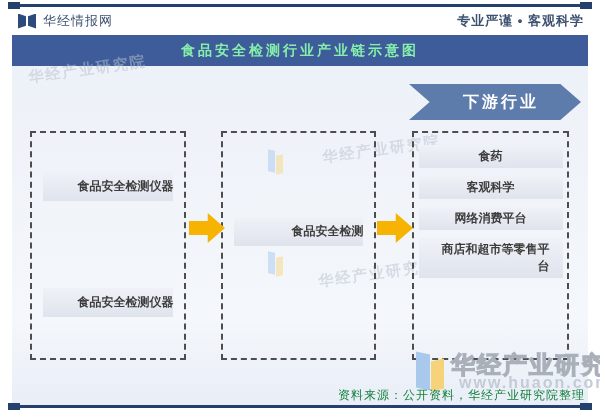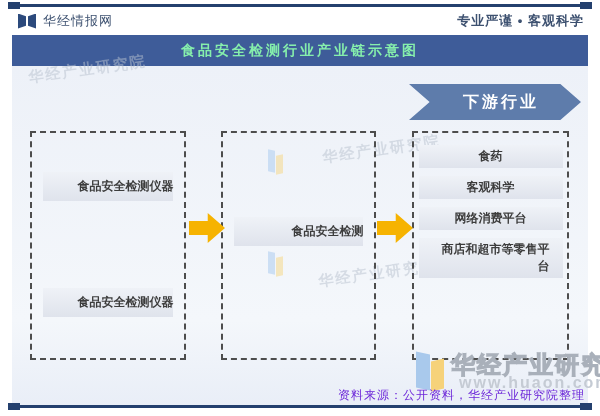--- a/index.html
+++ b/index.html
@@ -67,21 +67,21 @@
   #flow-arrow-1{left:189px;}
   #flow-arrow-2{left:377px;}
   
   .wm-logo{position:absolute;left:415px;top:351px;width:30px;height:44px;}
   .wm-logo .g-b{position:absolute;left:1px;top:2px;width:14px;height:36px;background:#a9c9ec;transform:skewY(12deg);}
   .wm-logo .g-y{position:absolute;right:1px;top:9px;width:13px;height:30px;background:#f6d27a;transform:skewY(-12deg);}
   .wm-org{position:absolute;left:451px;top:349px;font-size:24px;font-weight:bold;letter-spacing:2px;
     color:transparent;-webkit-text-stroke:1.2px #a9b0ba;white-space:nowrap;}
   .wm-url{position:absolute;left:459px;top:374px;font-size:16px;font-weight:bold;
     color:#c5cbd4;letter-spacing:2px;}
-  .source{position:absolute;right:15px;top:387px;font-size:12px;color:#6d28d9;letter-spacing:1px;}
+  .source{position:absolute;right:15px;top:387px;font-size:12px;color:#15803d;letter-spacing:1px;}
 </style>
 </head>
 <body>
 
 <div id="page">
 
   <div class="rule top"></div>
 
   <div class="brand">
     <span class="brand-logo">

